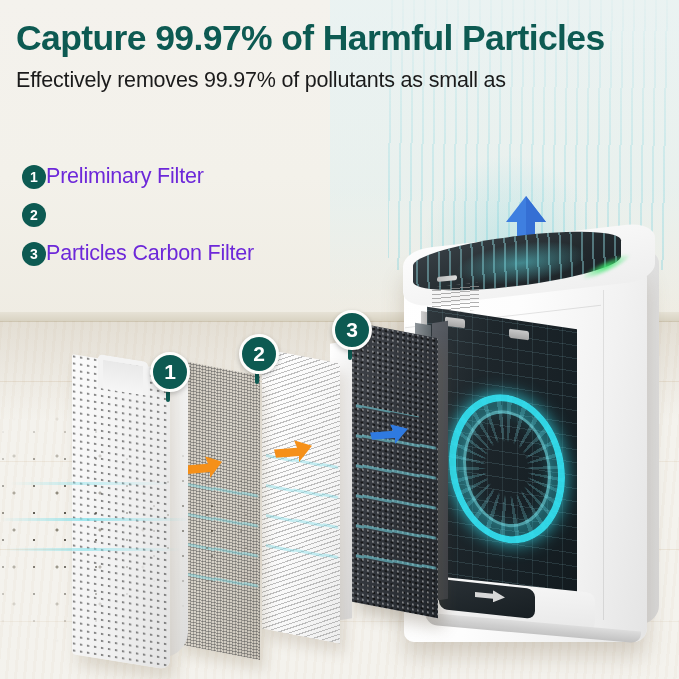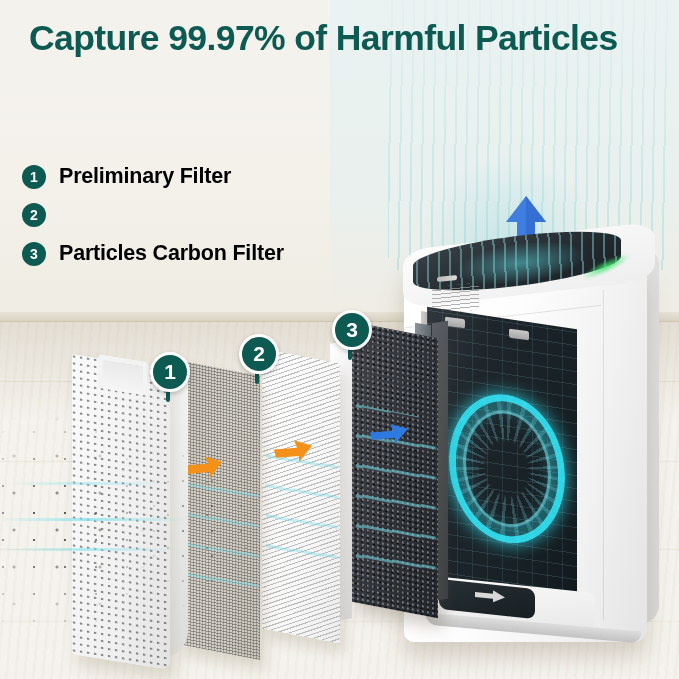--- a/index.html
+++ b/index.html
@@ -333,43 +333,43 @@
     position: absolute; left: 150px; top: 400px; width: 130px; height: 230px;
     background-image:
       radial-gradient(circle at 4px 6px, rgba(60,55,45,.55) 1.1px, transparent 1.4px),
       radial-gradient(circle at 18px 16px, rgba(80,74,58,.45) 1.2px, transparent 1.5px);
     background-size: 29px 25px, 39px 33px;
     -webkit-mask-image: radial-gradient(ellipse 80px 110px at 40% 55%, #000 15%, transparent 82%);
     mask-image: radial-gradient(ellipse 80px 110px at 40% 55%, #000 15%, transparent 82%);
   }
 
   
-  .textblock { position: absolute; left: 29px; top: 20px; width: 648px; }
+  .textblock { position: absolute; left: 16px; top: 20px; width: 648px; }
   .headline {
     font-size: 35.5px; font-weight: 700; letter-spacing: -.6px;
     color: #0d5a52; line-height: 1.06; white-space: nowrap;
   }
   .subline {
     margin-top: 9px;
     font-size: 21.5px; font-weight: 400; color: #1b1b1b;
     line-height: 1.30; letter-spacing: -.2px;
   }
 
   .bullets { position: absolute; left: 22px; top: 164px; }
   .bullet { display: flex; align-items: center; margin-bottom: 14px; }
   .bullet-badge {
     width: 24px; height: 24px; border-radius: 50%;
     background: #0d5a52; color: #ffffff;
     font-size: 14px; font-weight: 700;
     display: flex; align-items: center; justify-content: center;
     flex: 0 0 auto;
   }
   .bullet-label {
-    margin-left: 13px; font-size: 21.5px; font-weight: 700;
-    color: #000000; letter-spacing: -.2px; white-space: nowrap;
+    margin-left: 0; font-size: 21.5px; font-weight: 400;
+    color: #6d28d9; letter-spacing: -.2px; white-space: nowrap;
   }
 
   
   .pin { position: absolute; width: 40px; height: 48px; }
   .pin-circle {
     position: absolute; left: 0; top: 0; width: 40px; height: 40px;
     border-radius: 50%;
     background: #0d5a52;
     border: 3px solid #fdfdfb;
     color: #ffffff; font-size: 21px; font-weight: 700;
@@ -496,20 +496,21 @@
     <div class="pin-circle">2</div>
   </div>
   <div class="pin" style="left:332px; top:310px;">
     <div class="pin-tail"></div>
     <div class="pin-circle">3</div>
   </div>
 
   <div class="textblock">
     <div class="headline">Capture 99.97% of Harmful Particles</div>
     <div class="subline">
+      <div>Effectively removes 99.97% of pollutants as small as</div>
     </div>
   </div>
 
   <div class="bullets">
     <div class="bullet">
       <div class="bullet-badge">1</div>
       <div class="bullet-label">Preliminary Filter</div>
     </div>
     <div class="bullet">
       <div class="bullet-badge">2</div>

